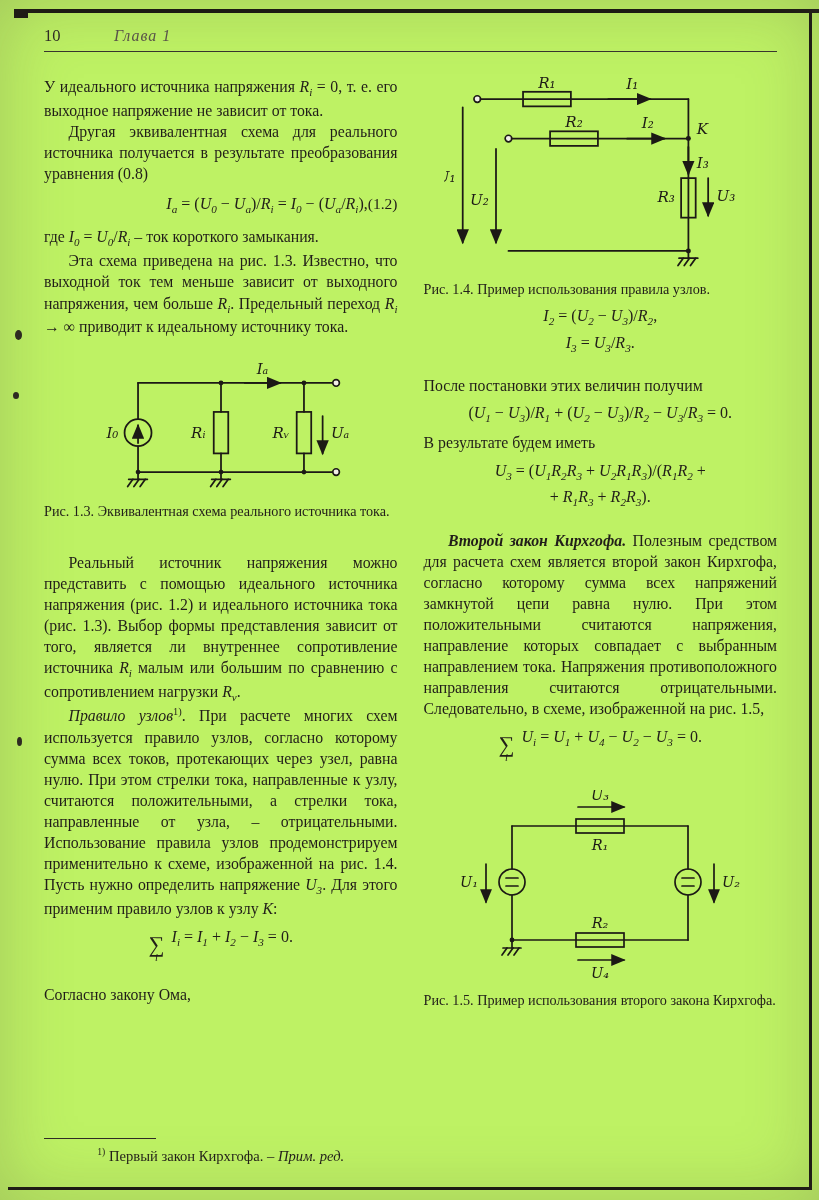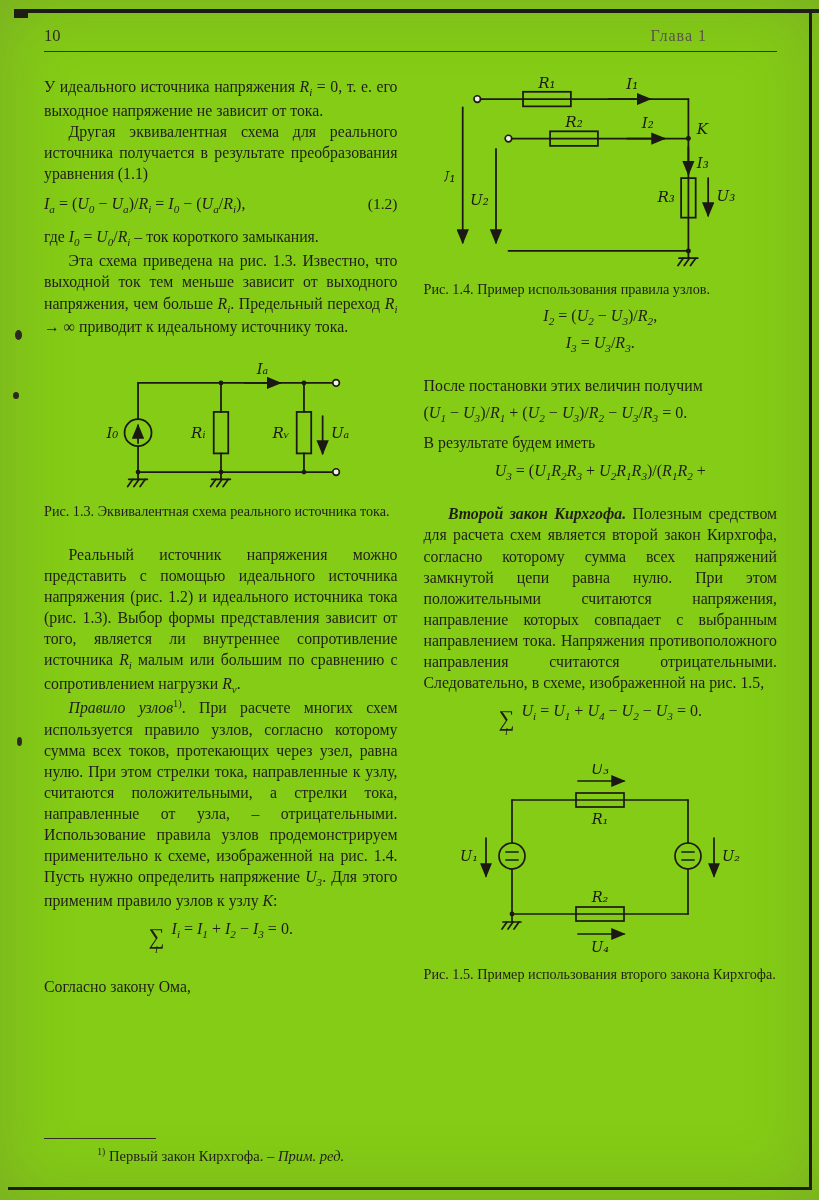--- a/index.html
+++ b/index.html
@@ -1,50 +1,50 @@
 <!DOCTYPE html>
 <html><head>
 <meta charset="utf-8">
 <style>
   *{box-sizing:border-box}
   html,body{margin:0;padding:0}
   body{background:#b9b6ae;font-family:"Liberation Serif","DejaVu Serif",serif}
-  .scan{position:relative;width:819px;height:1200px;margin:0 auto;background:#84cc16;overflow:hidden}
+  .scan{position:relative;width:819px;height:1200px;margin:0 auto;background:#bef264;overflow:hidden}
   .scan::before{content:"";position:absolute;inset:0;box-shadow:inset 0 0 70px rgba(95,88,70,.28);pointer-events:none;z-index:5}
   .edge-top{position:absolute;top:9px;left:26px;right:0;height:4px;background:#16130f}
   .edge-right{position:absolute;top:9px;right:7px;bottom:10px;width:3px;background:#16130f}
   .edge-bottom{position:absolute;left:8px;right:7px;bottom:10px;height:3px;background:#16130f}
   .corner-tick{position:absolute;top:9px;left:14px;width:14px;height:9px;background:#16130f}
   .speck{position:absolute;background:#2a261f;border-radius:50%;filter:blur(.6px)}
   .s1{left:15px;top:330px;width:7px;height:10px}
   .s2{left:13px;top:392px;width:6px;height:7px}
   .s3{left:17px;top:737px;width:5px;height:9px}
 
   .content{position:absolute;top:26px;left:44px;right:42px;bottom:32px}
   .pagehead{display:flex;align-items:baseline}
   .pno{width:70px;font-size:16.5px;color:#2e2a24;filter:blur(.3px)}
-  .chap{flex:1;text-align:right;font-size:16px;letter-spacing:1px;color:#5a544a;filter:blur(.7px)}
+  .chap{flex:1;text-align:left;font-style:italic;font-size:16px;letter-spacing:1px;color:#5a544a;filter:blur(.7px)}
   .pno-sp{width:70px}
   .headrule{border-top:1.7px solid #38342d;margin-top:5px}
 
   .cols{display:flex;gap:26px;margin-top:24px;height:calc(100% - 52px)}
   .col{flex:1;display:flex;flex-direction:column;min-width:0}
 
   p{margin:0;font-size:15.8px;line-height:1.335;color:#211e19;text-align:justify}
   .ind{text-indent:1.55em}
-  .gap-top{margin-top:24px}
+  .gap-top{margin-top:32px}
   .gap-top-sm{margin-top:12px}
   i{font-style:italic}
   sub{font-size:70%;font-style:italic}
   sup{font-size:66%}
   .eq{font-size:16px;color:#211e19;text-align:center;margin:9px 0}
   .eq.tight{margin-top:-3px}
-  .eq.flush{text-align:left;margin:8px 0}
+  .eq.flush{text-align:center;margin:8px 0}
   .eqrow{display:flex;align-items:baseline;margin:11px 0}
-  .eqrow .eqbody{flex:1;text-align:left;font-size:16px;color:#211e19}
+  .eqrow .eqbody{flex:1;text-align:right;font-size:16px;color:#211e19}
   .eqnum{font-size:15.5px;color:#211e19}
   .sumop{display:inline-flex;flex-direction:column;align-items:center;line-height:.82;vertical-align:-.6em;margin-right:3px}
   .sumop .op{font-size:1.4em}
   .sumop .idx{font-size:.66em;font-style:italic}
 
   .fig{margin:14px 0 6px;text-align:center}
   .fig svg{display:inline-block;vertical-align:top}
   .caption{font-size:14.2px;line-height:1.3;text-align:left;color:#24211b}
   .fnblock{margin-top:auto;padding-top:12px}
   .fnrule{width:112px;border-top:1.6px solid #302c25;margin-bottom:7px}
@@ -74,21 +74,21 @@
       <span class="pno">10</span>
       <span class="chap">Глава 1</span>
       <span class="pno-sp"></span>
     </div>
     <div class="headrule"></div>
 
     <div class="cols">
 
       <div class="col">
         <p>У идеального источника напряжения <i>R</i><sub>i</sub> = 0, т. е. его выходное напряжение не зависит от тока.</p>
-        <p class="ind">Другая эквивалентная схема для реального источника получается в результате преобразования уравнения (1.1)</p>
+        <p class="ind">Другая эквивалентная схема для реального источника получается в результате преобразования уравнения (0.8)</p>
 
         <div class="eqrow">
           <span class="eqbody"><i>I</i><sub>a</sub> = (<i>U</i><sub>0</sub> − <i>U</i><sub>a</sub>)/<i>R</i><sub>i</sub> = <i>I</i><sub>0</sub> − (<i>U</i><sub>a</sub>/<i>R</i><sub>i</sub>),</span>
           <span class="eqnum">(1.2)</span>
         </div>
 
         <p>где <i>I</i><sub>0</sub> = <i>U</i><sub>0</sub>/<i>R</i><sub>i</sub> – ток короткого замыкания.</p>
         <p class="ind">Эта схема приведена на рис. 1.3. Известно, что выходной ток тем меньше зависит от выходного напряжения, чем больше <i>R</i><sub>i</sub>. Предельный переход <i>R</i><sub>i</sub> → ∞ приводит к идеальному источнику тока.</p>
 
         <figure class="fig" style="margin-top:22px">
@@ -224,20 +224,21 @@
         </figure>
         <p class="caption">Рис. 1.4. Пример использования правила узлов.</p>
 
         <div class="eq gap-top"><i>I</i><sub>2</sub> = (<i>U</i><sub>2</sub> − <i>U</i><sub>3</sub>)/<i>R</i><sub>2</sub>,</div>
         <div class="eq tight"><i>I</i><sub>3</sub> = <i>U</i><sub>3</sub>/<i>R</i><sub>3</sub>.</div>
 
         <p class="gap-top-sm">После постановки этих величин получим</p>
         <div class="eq flush">(<i>U</i><sub>1</sub> − <i>U</i><sub>3</sub>)/<i>R</i><sub>1</sub> + (<i>U</i><sub>2</sub> − <i>U</i><sub>3</sub>)/<i>R</i><sub>2</sub> − <i>U</i><sub>3</sub>/<i>R</i><sub>3</sub> = 0.</div>
         <p>В результате будем иметь</p>
         <div class="eq"><i>U</i><sub>3</sub> = (<i>U</i><sub>1</sub><i>R</i><sub>2</sub><i>R</i><sub>3</sub> + <i>U</i><sub>2</sub><i>R</i><sub>1</sub><i>R</i><sub>3</sub>)/(<i>R</i><sub>1</sub><i>R</i><sub>2</sub> +</div>
+        <div class="eq tight">+ <i>R</i><sub>1</sub><i>R</i><sub>3</sub> + <i>R</i><sub>2</sub><i>R</i><sub>3</sub>).</div>
 
         <p class="ind gap-top-sm"><b><i>Второй закон Кирхгофа.</i></b> Полезным средством для расчета схем является второй закон Кирхгофа, согласно которому сумма всех напряжений замкнутой цепи равна нулю. При этом положительными считаются напряжения, направление которых совпадает с выбранным направлением тока. Напряжения противоположного направления считаются отрицательными. Следовательно, в схеме, изображенной на рис. 1.5,</p>
 
         <div class="eq gap-top-sm"><span class="sumop">
               <span class="op">∑</span>
               <span class="idx">i</span>
             </span> <i>U</i><sub>i</sub> = <i>U</i><sub>1</sub> + <i>U</i><sub>4</sub> − <i>U</i><sub>2</sub> − <i>U</i><sub>3</sub> = 0.</div>
 
 
         <figure class="fig" style="margin-top:18px">

